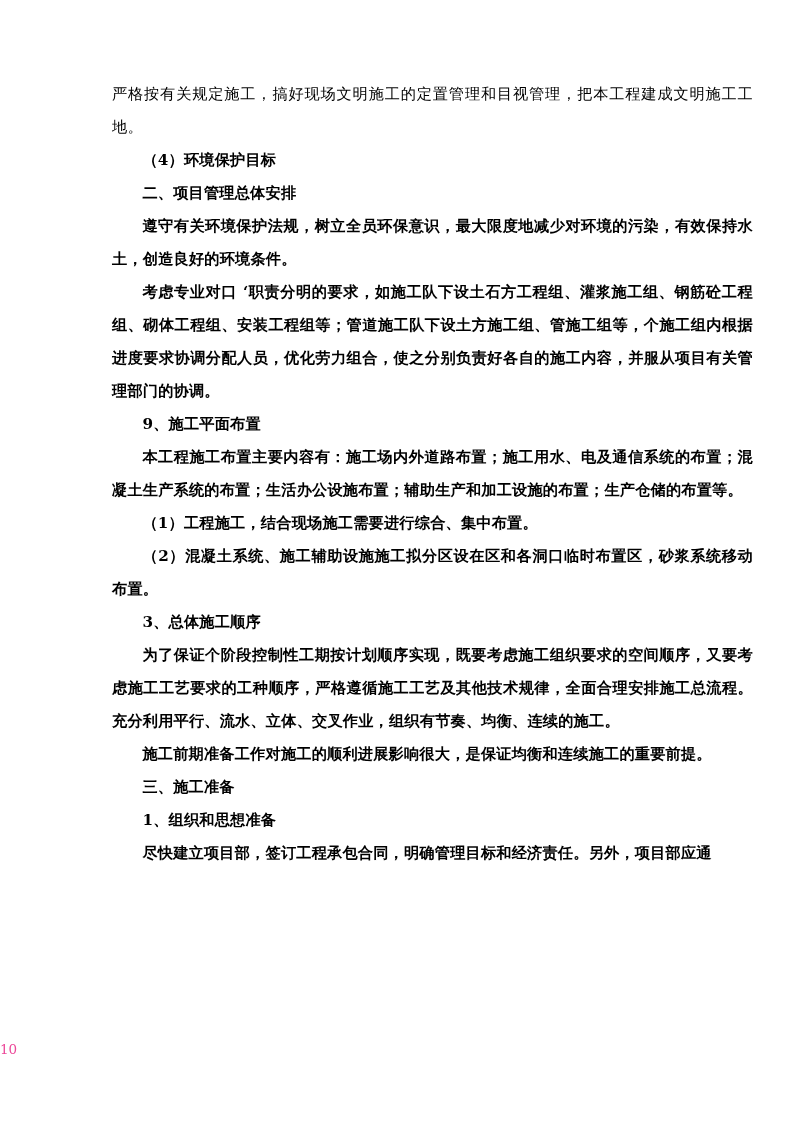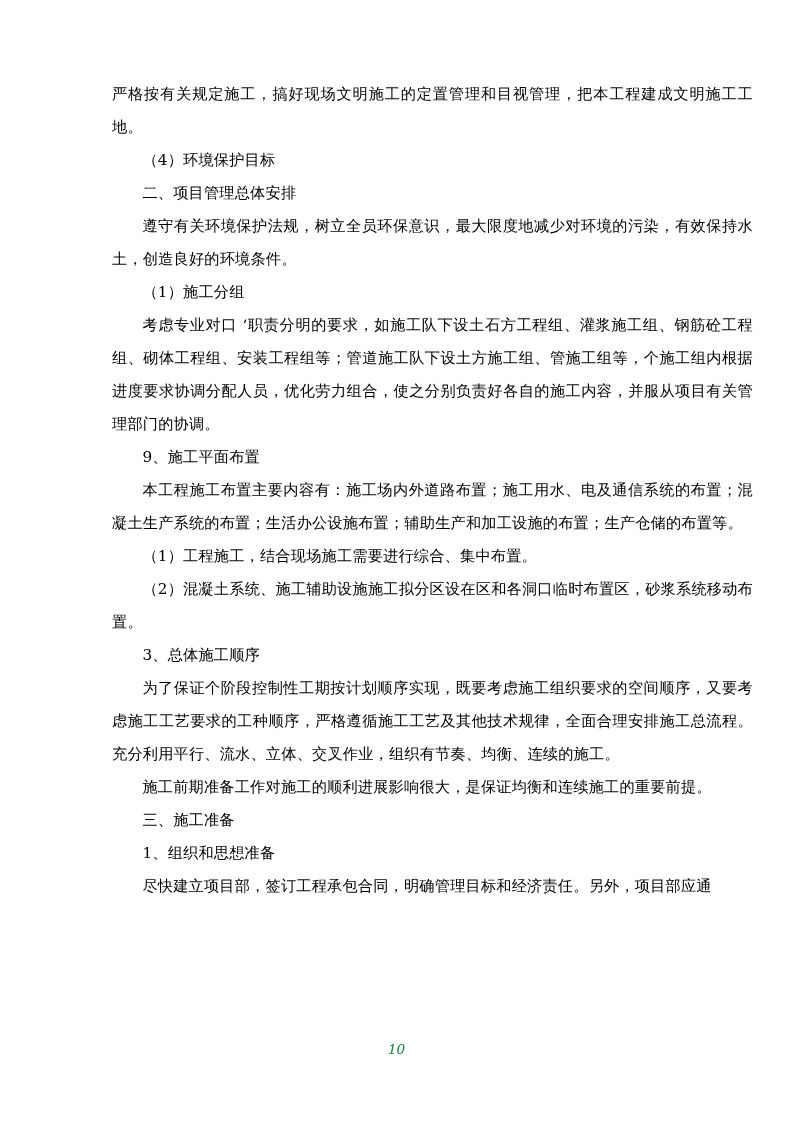--- a/index.html
+++ b/index.html
@@ -30,46 +30,44 @@
     text-align: justify;
     text-justify: inter-ideograph;
     letter-spacing: 0.2px;
   }
   p {
     margin: 0;
     padding: 0;
   }
   .indent2 {
     text-indent: 2em;
+    font-weight: bold;
   }
   .noindent {
     text-indent: 0;
   }
   .page-number {
     position: absolute;
     left: 0;
     right: 0;
     top: 1041px;
-    text-align: center;
     font-size: 13.5px;
     font-family: "DejaVu Serif", "Liberation Serif", serif;
-    color: #15803d;
-    font-style: italic;
+    color: #ec4899;
   }
 </style>
 </head>
 <body>
 
 <div class="page">
   <div class="doc-body" id="doc-body">
       <p class="noindent">严格按有关规定施工，搞好现场文明施工的定置管理和目视管理，把本工程建成文明施工工地。</p>
       <p class="indent2">（4）环境保护目标</p>
       <p class="indent2">二、项目管理总体安排</p>
       <p class="indent2">遵守有关环境保护法规，树立全员环保意识，最大限度地减少对环境的污染，有效保持水土，创造良好的环境条件。</p>
-      <p class="indent2">（1）施工分组</p>
       <p class="indent2">考虑专业对口 ‘职责分明的要求，如施工队下设土石方工程组、灌浆施工组、钢筋砼工程组、砌体工程组、安装工程组等；管道施工队下设土方施工组、管施工组等，个施工组内根据进度要求协调分配人员，优化劳力组合，使之分别负责好各自的施工内容，并服从项目有关管理部门的协调。</p>
       <p class="indent2">9、施工平面布置</p>
       <p class="indent2">本工程施工布置主要内容有：施工场内外道路布置；施工用水、电及通信系统的布置；混凝土生产系统的布置；生活办公设施布置；辅助生产和加工设施的布置；生产仓储的布置等。</p>
       <p class="indent2">（1）工程施工，结合现场施工需要进行综合、集中布置。</p>
       <p class="indent2">（2）混凝土系统、施工辅助设施施工拟分区设在区和各洞口临时布置区，砂浆系统移动布置。</p>
       <p class="indent2">3、总体施工顺序</p>
       <p class="indent2">为了保证个阶段控制性工期按计划顺序实现，既要考虑施工组织要求的空间顺序，又要考虑施工工艺要求的工种顺序，严格遵循施工工艺及其他技术规律，全面合理安排施工总流程。充分利用平行、流水、立体、交叉作业，组织有节奏、均衡、连续的施工。</p>
       <p class="indent2">施工前期准备工作对施工的顺利进展影响很大，是保证均衡和连续施工的重要前提。</p>
       <p class="indent2">三、施工准备</p>
       <p class="indent2">1、组织和思想准备</p>

